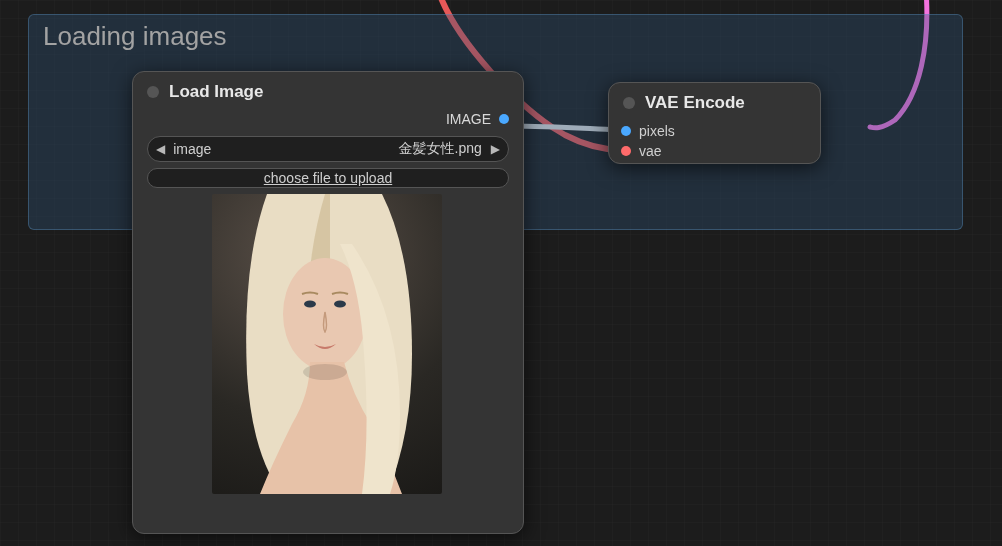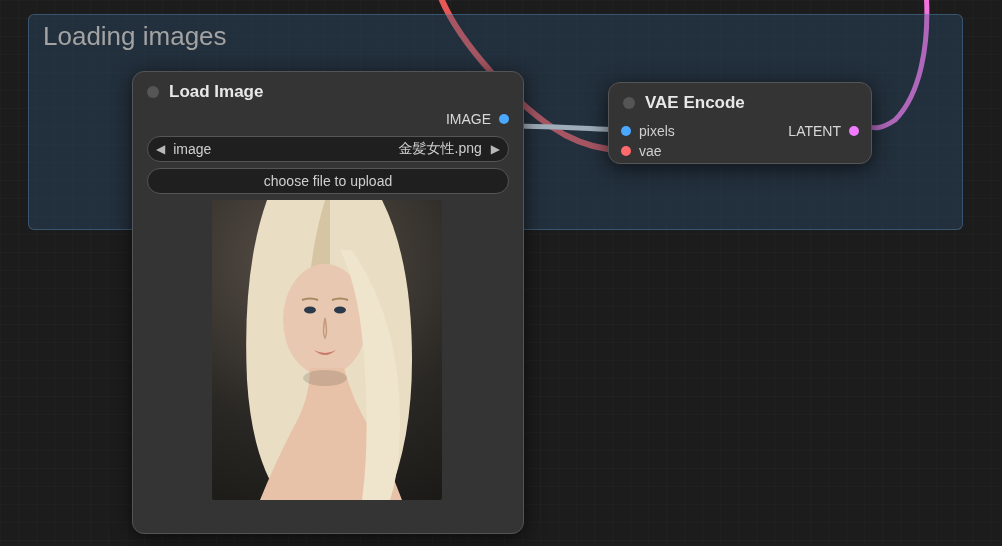--- a/index.html
+++ b/index.html
@@ -96,29 +96,30 @@
     padding: 0 8px;
     font-size: 14px;
     color: #cfcfcf;
   }
   .widget-row .tri { color:#b8b8b8; font-size:12px; }
   .widget-row .label { margin: 0 8px; }
   .widget-row .value { margin-left: auto; margin-right: 9px; }
 
   .widget-btn {
     margin: 4px 14px;
-    height: 26px;
+    height: 20px;
     background: #1f1f1f;
     border: 1px solid #555;
     border-radius: 14px;
     display: flex;
     align-items: center;
     justify-content: center;
     font-size: 14px;
     color: #cfcfcf;
+    text-decoration: underline;
   }
 
   .preview-wrap {
     margin: 6px 14px;
     width: 360px;
     height: 300px;
     display: flex;
     justify-content: center;
     align-items: flex-start;
   }
@@ -129,21 +130,21 @@
     border-radius: 2px;
     position: relative;
     overflow: hidden;
   }
   
   .preview-img svg { position: absolute; inset: 0; }
 
   
   #vae-node {
     left: 608px; top: 82px;
-    width: 264px; height: 82px;
+    width: 213px; height: 82px;
   }
   .io-rows {
     display: flex;
     padding: 4px 12px 8px 12px;
   }
   .io-col-left { flex: 1; display:flex; flex-direction:column; gap:4px; }
   .io-col-right { flex: 1; display:flex; flex-direction:column; align-items:flex-end; gap:4px; }
   .in-port-row { display:flex; align-items:center; font-size:14px; color:#cfcfcf; }
   .in-port-row .dot { width:10px; height:10px; border-radius:50%; margin-right:8px; }
   .out-port-row { display:flex; align-items:center; font-size:14px; color:#d8d8d8; }
@@ -235,20 +236,14 @@
     <div class="io-col-left">
       <div class="in-port-row">
         <span class="dot port-blue"></span>
         <span>pixels</span>
       </div>
       <div class="in-port-row">
         <span class="dot port-red"></span>
         <span>vae</span>
       </div>
     </div>
-    <div class="io-col-right">
-      <div class="out-port-row">
-        <span>LATENT</span>
-        <span class="dot port-pink"></span>
-      </div>
-    </div>
   </div>
 </div>
 
 </body></html>

